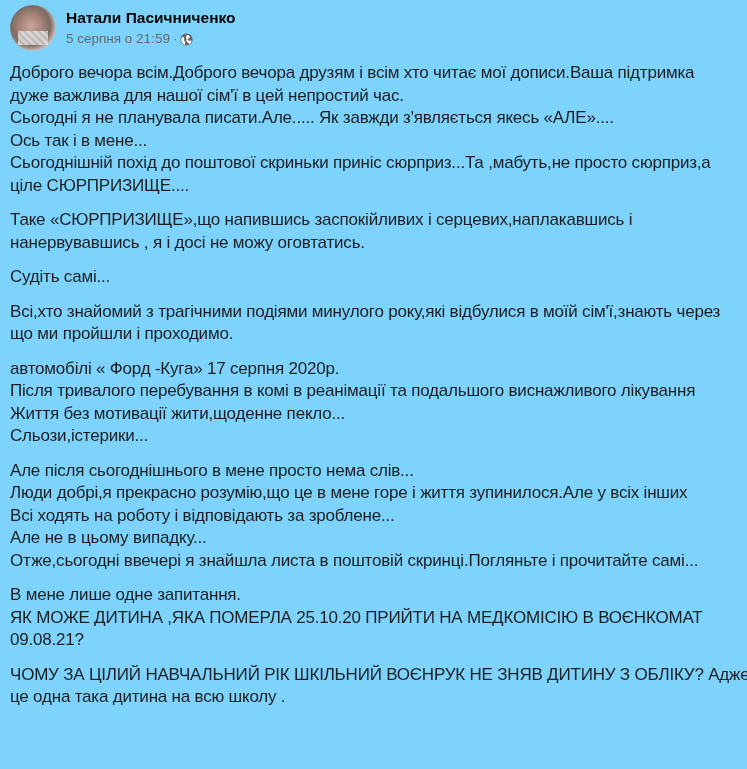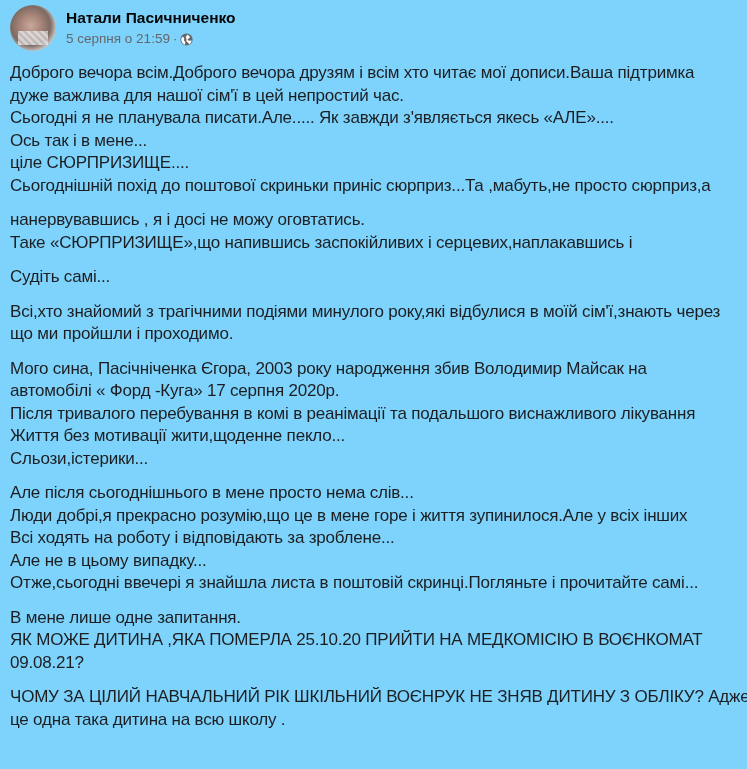--- a/index.html
+++ b/index.html
@@ -114,36 +114,35 @@
       </div>
     </div>
   </div>
 
   <div class="body-text">
     <div class="para">
       <span class="line">Доброго вечора всім.Доброго вечора друзям і всім хто читає мої дописи.Ваша підтримка</span>
       <span class="line">дуже важлива  для нашої сім'ї   в цей непростий час.</span>
       <span class="line">Сьогодні я не планувала писати.Але.....  Як завжди з'являється якесь «АЛЕ»....</span>
       <span class="line">Ось так і в мене...</span>
+      <span class="line">Сьогоднішній похід до поштової скриньки приніс сюрприз...Та ,мабуть,не просто сюрприз,а</span>
       <span class="line">ціле СЮРПРИЗИЩЕ....</span>
-      <span class="line">Сьогоднішній похід до поштової скриньки приніс сюрприз...Та ,мабуть,не просто сюрприз,а</span>
     </div>
     <div class="para">
+      <span class="line">Таке «СЮРПРИЗИЩЕ»,що напившись заспокійливих і серцевих,наплакавшись і</span>
       <span class="line">нанервувавшись , я і досі не можу оговтатись.</span>
-      <span class="line">Таке «СЮРПРИЗИЩЕ»,що напившись заспокійливих і серцевих,наплакавшись і</span>
     </div>
     <div class="para">
       <span class="line">Судіть самі...</span>
     </div>
     <div class="para">
       <span class="line">Всі,хто знайомий з трагічними подіями минулого року,які відбулися в моїй сім'ї,знають через</span>
       <span class="line">що ми пройшли і проходимо.</span>
     </div>
     <div class="para">
-      <span class="line">Мого сина, Пасічніченка Єгора, 2003 року народження збив  Володимир Майсак на</span>
       <span class="line">автомобілі « Форд -Куга» 17 серпня 2020р.</span>
       <span class="line">Після тривалого перебування в комі в реанімації та подальшого виснажливого лікування</span>
       <span class="line">Життя без мотивації жити,щоденне пекло...</span>
       <span class="line">Сльози,істерики...</span>
     </div>
     <div class="para">
       <span class="line">Але після сьогоднішнього в мене просто нема  слів...</span>
       <span class="line">Люди добрі,я прекрасно розумію,що це в мене горе і життя зупинилося.Але у всіх інших</span>
       <span class="line">Всі ходять на роботу і відповідають за зроблене...</span>
       <span class="line">Але не в цьому випадку...</span>

